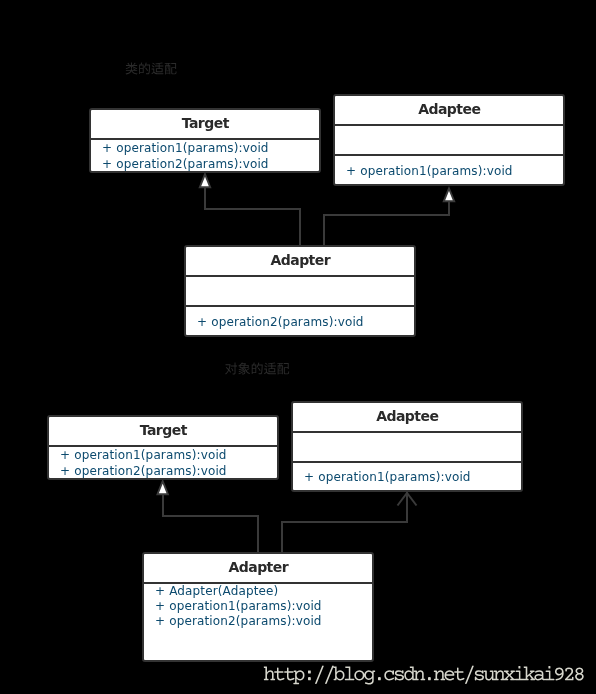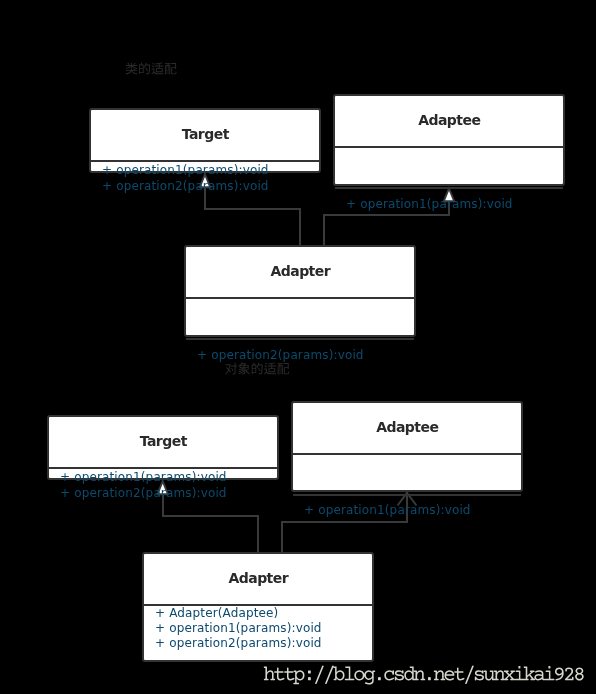--- a/index.html
+++ b/index.html
@@ -4,21 +4,21 @@
 <title>Adapter Pattern UML</title>
 <style>
   html,body{margin:0;padding:0;}
   body{
     width:596px;height:694px;overflow:hidden;background:#000;
     font-family:"DejaVu Sans","Liberation Sans",sans-serif;
     position:relative;
   }
   #stage{position:absolute;left:0;top:0;width:596px;height:694px;}
   .uml{position:absolute;background:#ffffff;border:2px solid #333333;border-radius:3px;box-sizing:border-box;}
-  .sec{box-sizing:border-box;position:relative;margin-top:11px;}
+  .sec{box-sizing:border-box;position:relative;}
   .sec.divider{border-top:2px solid #333333;}
   .sec.hdr{display:flex;align-items:center;justify-content:center;}
   .cls-name{font-weight:bold;font-size:14px;color:#2a2a2a;text-align:center;letter-spacing:-0.55px;text-indent:0.55px;position:relative;top:-1px;width:100%;}
   .member{font-size:12px;line-height:16.4px;color:#0c4a6e;padding-left:11px;white-space:pre;letter-spacing:0.14px;}
   .ops3 .member{line-height:15.2px;}
   .sec.ops1{display:flex;flex-direction:column;justify-content:center;padding-top:2px;}
   .ops3 .member:first-child{margin-top:-0.4px;}
   svg.lines{position:absolute;left:0;top:0;width:596px;height:694px;}
 </style>
 </head>

